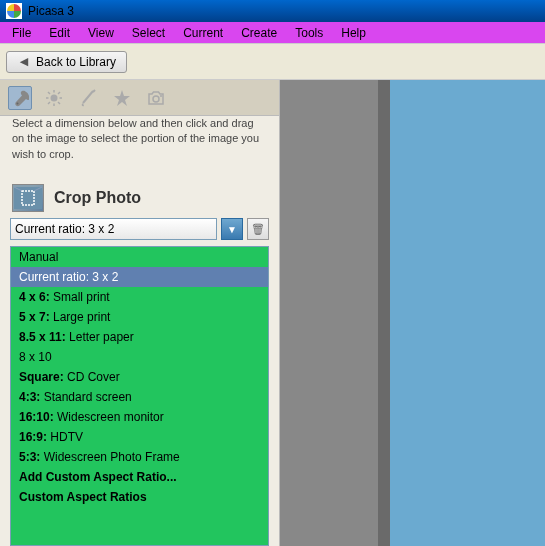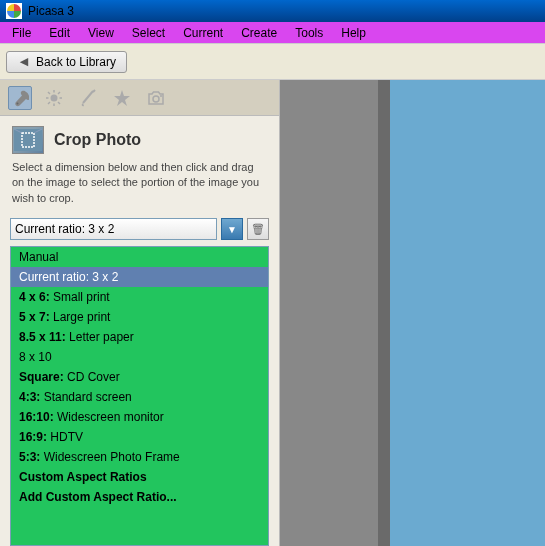--- a/index.html
+++ b/index.html
@@ -336,33 +336,33 @@
       </div>
       <div class="edit-tool-icon">
         <svg width="18" height="18" viewBox="0 0 18 18">
           <path d="M2 5 L5 5 L6.5 3 L11.5 3 L13 5 L16 5 L16 15 L2 15 Z" fill="none" stroke="#aaa" stroke-width="1.5"></path>
           <circle cx="9" cy="10" r="3" fill="none" stroke="#aaa" stroke-width="1.5"></circle>
           <circle cx="14" cy="7" r="1" fill="#aaa"></circle>
         </svg>
       </div>
     </div>
 
+    <div id="crop-description">Select a dimension below and then click and drag on the image to select the portion of the image you wish to crop.</div>
+
     <div id="crop-header">
       <div id="crop-thumbnail">
         <svg width="28" height="22" viewBox="0 0 28 22">
           <rect width="28" height="22" fill="#6a90aa"></rect>
           <rect x="8" y="4" width="12" height="14" fill="none" stroke="#fff" stroke-width="1.5" stroke-dasharray="2,1"></rect>
           <line x1="0" y1="0" x2="8" y2="4" stroke="#aac" stroke-width="1" opacity="0.5"></line>
           <line x1="28" y1="0" x2="20" y2="4" stroke="#aac" stroke-width="1" opacity="0.5"></line>
         </svg>
       </div>
       <span id="crop-title" style="font-size:16px;font-weight:bold;color:#333;">Crop Photo</span>
     </div>
-
-    <div id="crop-description">Select a dimension below and then click and drag on the image to select the portion of the image you wish to crop.</div>
 
     <div id="dropdown-row">
       <div id="ratio-select" style="display:flex;align-items:center;flex:1;height:22px;background:linear-gradient(to bottom,#fff,#e8e8e8);border:1px solid #7a9eb8;font-size:12px;padding:0 4px;cursor:pointer;">Current ratio: 3 x 2</div>
       <div id="dropdown-arrow-btn">
         <span style="color:#fff;font-size:10px;">▼</span>
       </div>
       <div id="delete-btn">
         <span style="font-size:11px;color:#666;">🗑</span>
       </div>
     </div>
@@ -372,22 +372,22 @@
       <div class="dropdown-option selected">Current ratio: 3 x 2</div>
       <div class="dropdown-option"><b>4 x 6:</b> Small print</div>
       <div class="dropdown-option"><b>5 x 7:</b> Large print</div>
       <div class="dropdown-option"><b>8.5 x 11:</b> Letter paper</div>
       <div class="dropdown-option">8 x 10</div>
       <div class="dropdown-option"><b>Square:</b> CD Cover</div>
       <div class="dropdown-option"><b>4:3:</b> Standard screen</div>
       <div class="dropdown-option"><b>16:10:</b> Widescreen monitor</div>
       <div class="dropdown-option"><b>16:9:</b> HDTV</div>
       <div class="dropdown-option"><b>5:3:</b> Widescreen Photo Frame</div>
+      <div class="dropdown-option header-item">Add Custom Aspect Ratio...</div>
       <div class="dropdown-option header-item">Custom Aspect Ratios</div>
-      <div class="dropdown-option header-item">Add Custom Aspect Ratio...</div>
     </div>
 
   </div>
 
   <div id="right-panel">
     <div id="photo-bg"></div>
     <div id="photo-dark-strip"></div>
     <div id="photo-blue"></div>
   </div>
 

